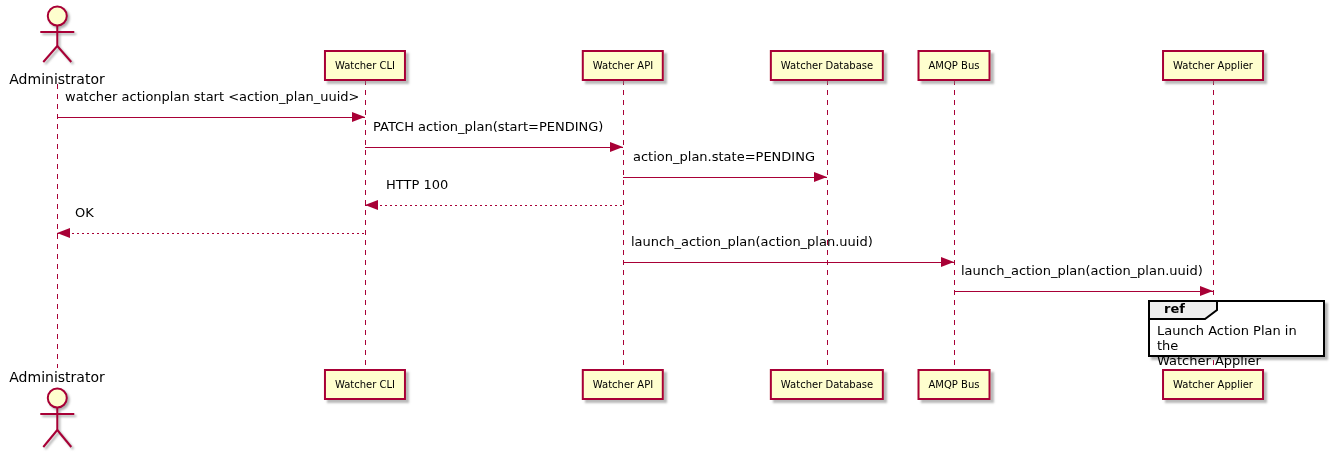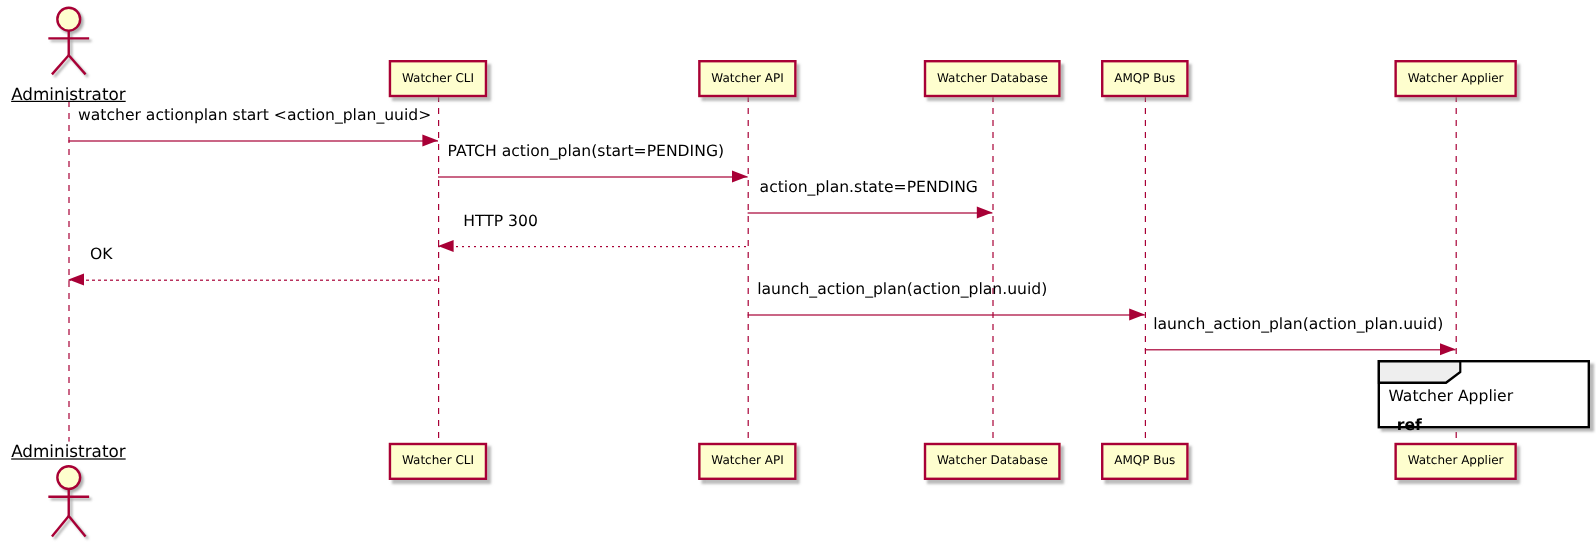--- a/index.html
+++ b/index.html
@@ -13,40 +13,40 @@
 
   
   .pbox { position:absolute; transform:translateX(-50%); z-index:3;
     background:var(--participant-fill,#FEFECE); border:2px solid var(--participant-border,#A80036);
     padding:5px 9px; font-size:10px; line-height:17px; white-space:nowrap;
     box-shadow:3px 3px 2px rgba(130,130,130,0.55); }
 
   
   .actor { position:absolute; transform:translateX(-50%); display:flex; flex-direction:column; align-items:center; z-index:3; }
   .actor svg { filter:drop-shadow(2.5px 2.5px 1px rgba(130,130,130,0.65)); }
-  .actor-label { font-size:14px; line-height:14px; white-space:nowrap;text-decoration:underline; }
+  .actor-label { font-size:14px; line-height:14px; white-space:nowrap; }
   .actor-top .actor-label { margin-top:8px; }
   .actor-bottom .actor-label { margin-bottom:2px; }
 
   
   .msg { position:absolute; height:0; z-index:2; }
   .msg-line { position:absolute; left:0; right:0; top:0; height:1px; }
   .msg-line.solid  { background:var(--arrow,#A80036); }
   .msg-line.dotted { background-image:repeating-linear-gradient(to right, var(--arrow,#A80036) 0 2px, transparent 2px 5px); }
   .msg-label { position:absolute; bottom:13px; font-size:13px; line-height:15px; white-space:nowrap; }
   .arr { position:absolute; width:0; height:0; top:-5px;
     border-top:5px solid transparent; border-bottom:5px solid transparent; }
   .arr.right { right:0; border-left:13px solid var(--arrow,#A80036); }
   .arr.left  { left:0;  border-right:13px solid var(--arrow,#A80036); }
 
   
   .ref { position:absolute; background:#fff; border:2px solid var(--ref-border,#000);
     box-shadow:3px 3px 2px rgba(110,110,110,0.5); z-index:5; }
   .ref-tab { position:absolute; top:-2px; left:-2px; width:70px; height:20px; }
-  .ref-keyword { position:absolute; top:1px; left:16px; font-weight:bold; font-size:13px; line-height:16px;margin-top:46px; }
+  .ref-keyword { position:absolute; top:1px; left:16px; font-weight:bold; font-size:13px; line-height:16px; }
   .ref-body { padding:21px 5px 0 7px; font-size:13px; line-height:15px; }
 </style>
 </head>
 <body>
 
 <div class="canvas">
 
   <div class="lifeline" style="left:57px;   top:84px; height:284px;"></div>
   <div class="lifeline" style="left:365px;  top:80px; height:289px;"></div>
   <div class="lifeline" style="left:623px;  top:80px; height:289px;"></div>
@@ -83,21 +83,21 @@
     <span class="arr right"></span>
   </div>
 
   <div class="msg" style="left:623px; top:177px; width:204px;">
     <span class="msg-label" style="left:10px;margin-top:36px;">action_plan.state=PENDING</span>
     <span class="msg-line solid"></span>
     <span class="arr right"></span>
   </div>
 
   <div class="msg" style="left:365px; top:205px; width:258px;">
-    <span class="msg-label" style="left:21px;">HTTP 300</span>
+    <span class="msg-label" style="left:21px;">HTTP 100</span>
     <span class="msg-line dotted"></span>
     <span class="arr left"></span>
   </div>
 
   <div class="msg" style="left:57px; top:233px; width:308px;">
     <span class="msg-label" style="left:18px;">OK</span>
     <span class="msg-line dotted"></span>
     <span class="arr left"></span>
   </div>
 
@@ -114,20 +114,21 @@
   </div>
 
   <div class="ref" style="left:1148px; top:300px; width:177px; height:57px;">
     <div class="ref-tab">
       <svg width="70" height="20" viewBox="0 0 70 20">
         <path d="M1,1 H69 V10 L57,19 H1 Z" fill="var(--ref-tab-fill,#EEEEEE)" stroke="var(--ref-border,#000)" stroke-width="2"></path>
       </svg>
       <span class="ref-keyword">ref</span>
     </div>
     <div class="ref-body">
+      <div>Launch Action Plan in the</div>
       <div>Watcher Applier</div>
     </div>
   </div>
 
   <div class="pbox" style="left:365px;  top:369px;">Watcher CLI</div>
   <div class="pbox" style="left:623px;  top:369px;">Watcher API</div>
   <div class="pbox" style="left:827px;  top:369px;">Watcher Database</div>
   <div class="pbox" style="left:954px;  top:369px;">AMQP Bus</div>
   <div class="pbox" style="left:1213px; top:369px;">Watcher Applier</div>
 

